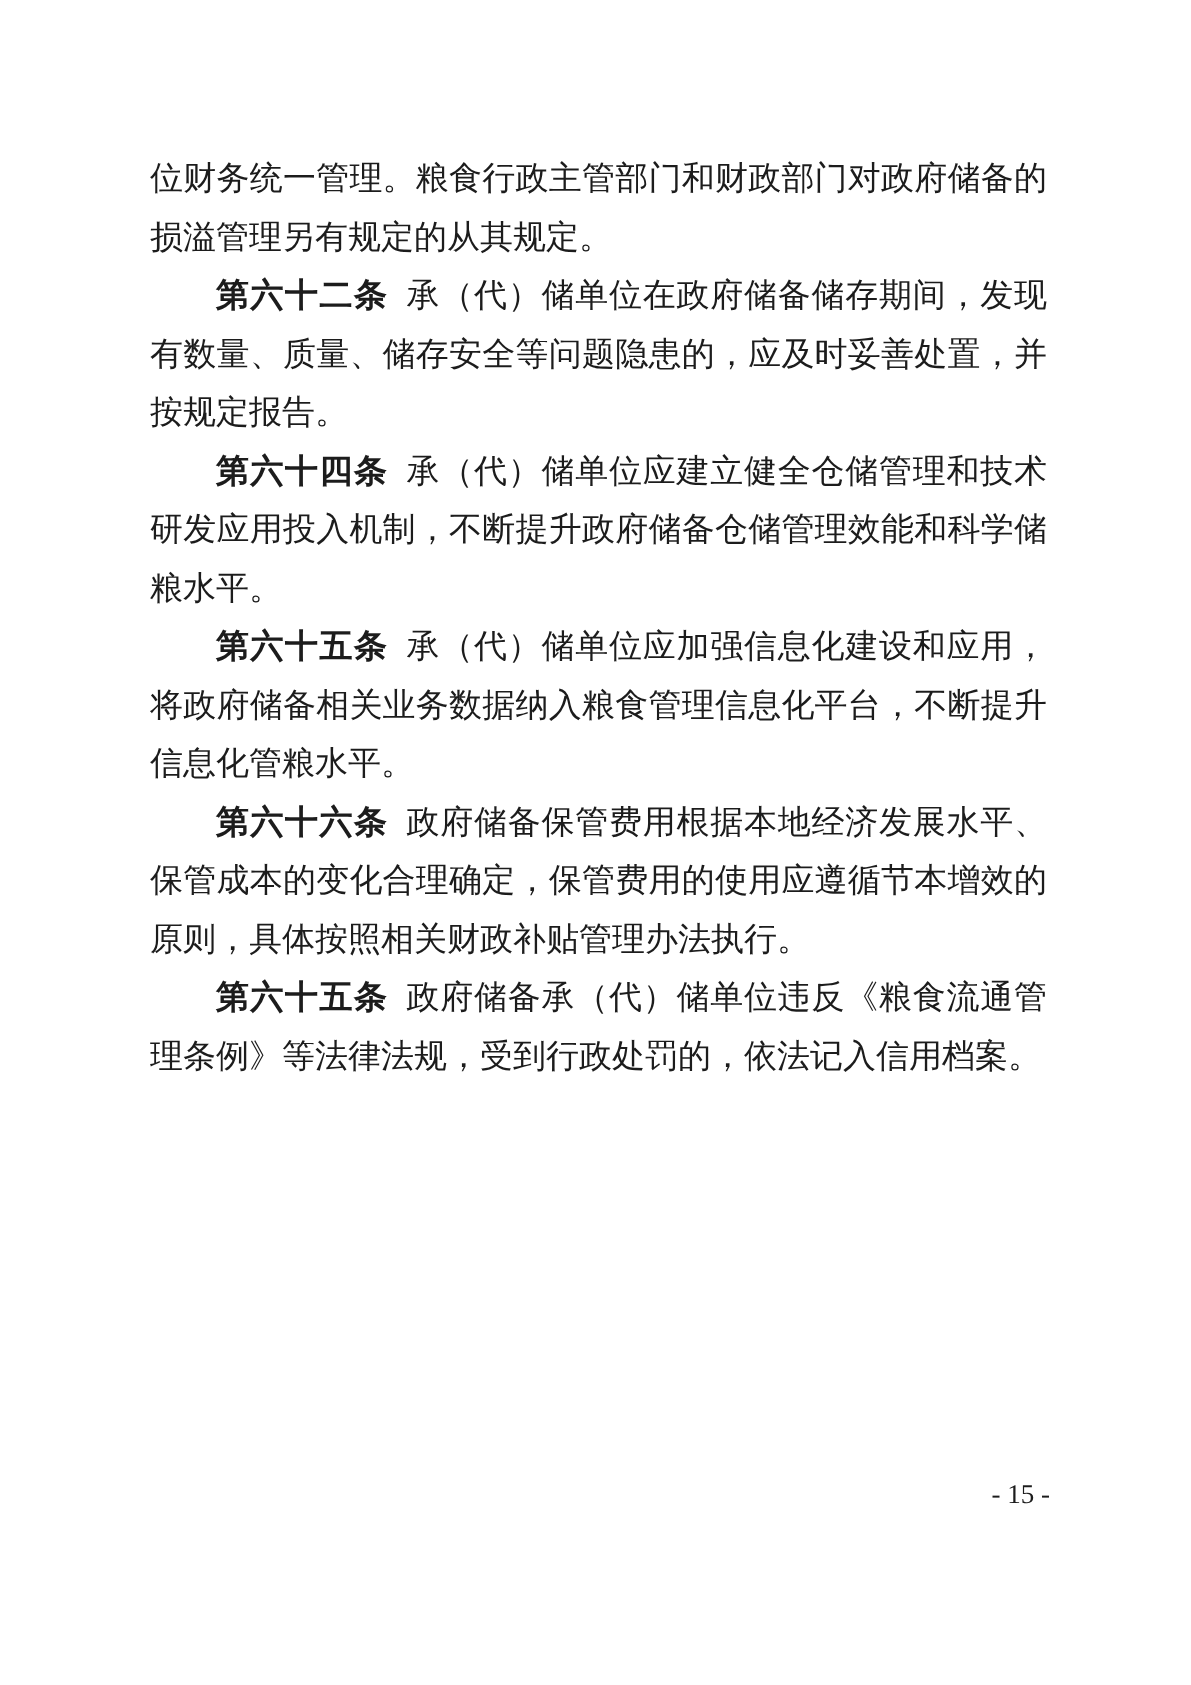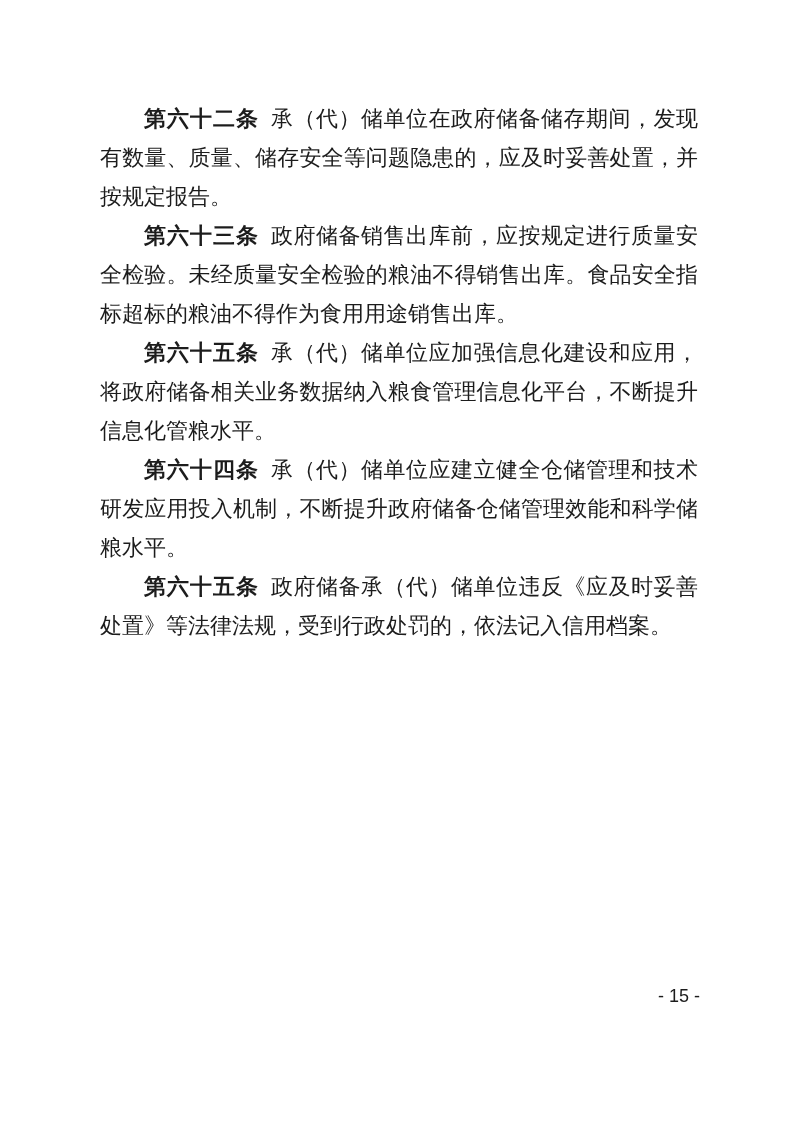--- a/index.html
+++ b/index.html
@@ -40,38 +40,39 @@
     margin-right: 12px;
     letter-spacing: 0.5px;
   }
   .page-footer {
     position: absolute;
     top: 984px;
     right: 94px;
     font-size: 18px;
     line-height: 24px;
     color: #1c1c1c;
-    font-family: Liberation Sans, sans-serif;
+    font-family: Liberation Serif, serif;
   }
 </style>
 </head>
 <body>
 
 <div class="page">
   <div class="content">
 
+    <p class="continuation"><span>位财务统一管理。粮食行政主管部门和财政部门对政府储备的损溢管理另有规定的从其规定。</span></p>
 
     <p><span class="article-no">第六十二条</span><span>承（代）储单位在政府储备储存期间，发现有数量、质量、储存安全等问题隐患的，应及时妥善处置，并按规定报告。</span></p>
 
-    <p><span class="article-no">第六十三条</span><span>政府储备销售出库前，应按规定进行质量安全检验。未经质量安全检验的粮油不得销售出库。食品安全指标超标的粮油不得作为食用用途销售出库。</span></p>
+
+    <p><span class="article-no">第六十四条</span><span>承（代）储单位应建立健全仓储管理和技术研发应用投入机制，不断提升政府储备仓储管理效能和科学储粮水平。</span></p>
 
     <p><span class="article-no">第六十五条</span><span>承（代）储单位应加强信息化建设和应用，将政府储备相关业务数据纳入粮食管理信息化平台，不断提升信息化管粮水平。</span></p>
 
-    <p><span class="article-no">第六十四条</span><span>承（代）储单位应建立健全仓储管理和技术研发应用投入机制，不断提升政府储备仓储管理效能和科学储粮水平。</span></p>
+    <p><span class="article-no">第六十六条</span><span>政府储备保管费用根据本地经济发展水平、保管成本的变化合理确定，保管费用的使用应遵循节本增效的原则，具体按照相关财政补贴管理办法执行。</span></p>
 
 
-
-    <p><span class="article-no">第六十五条</span><span>政府储备承（代）储单位违反《应及时妥善处置》等法律法规，受到行政处罚的，依法记入信用档案。</span></p>
+    <p><span class="article-no">第六十五条</span><span>政府储备承（代）储单位违反《粮食流通管理条例》等法律法规，受到行政处罚的，依法记入信用档案。</span></p>
 
   </div>
 
   <div class="page-footer">- 15 -</div>
 </div>
 
 </body></html>

